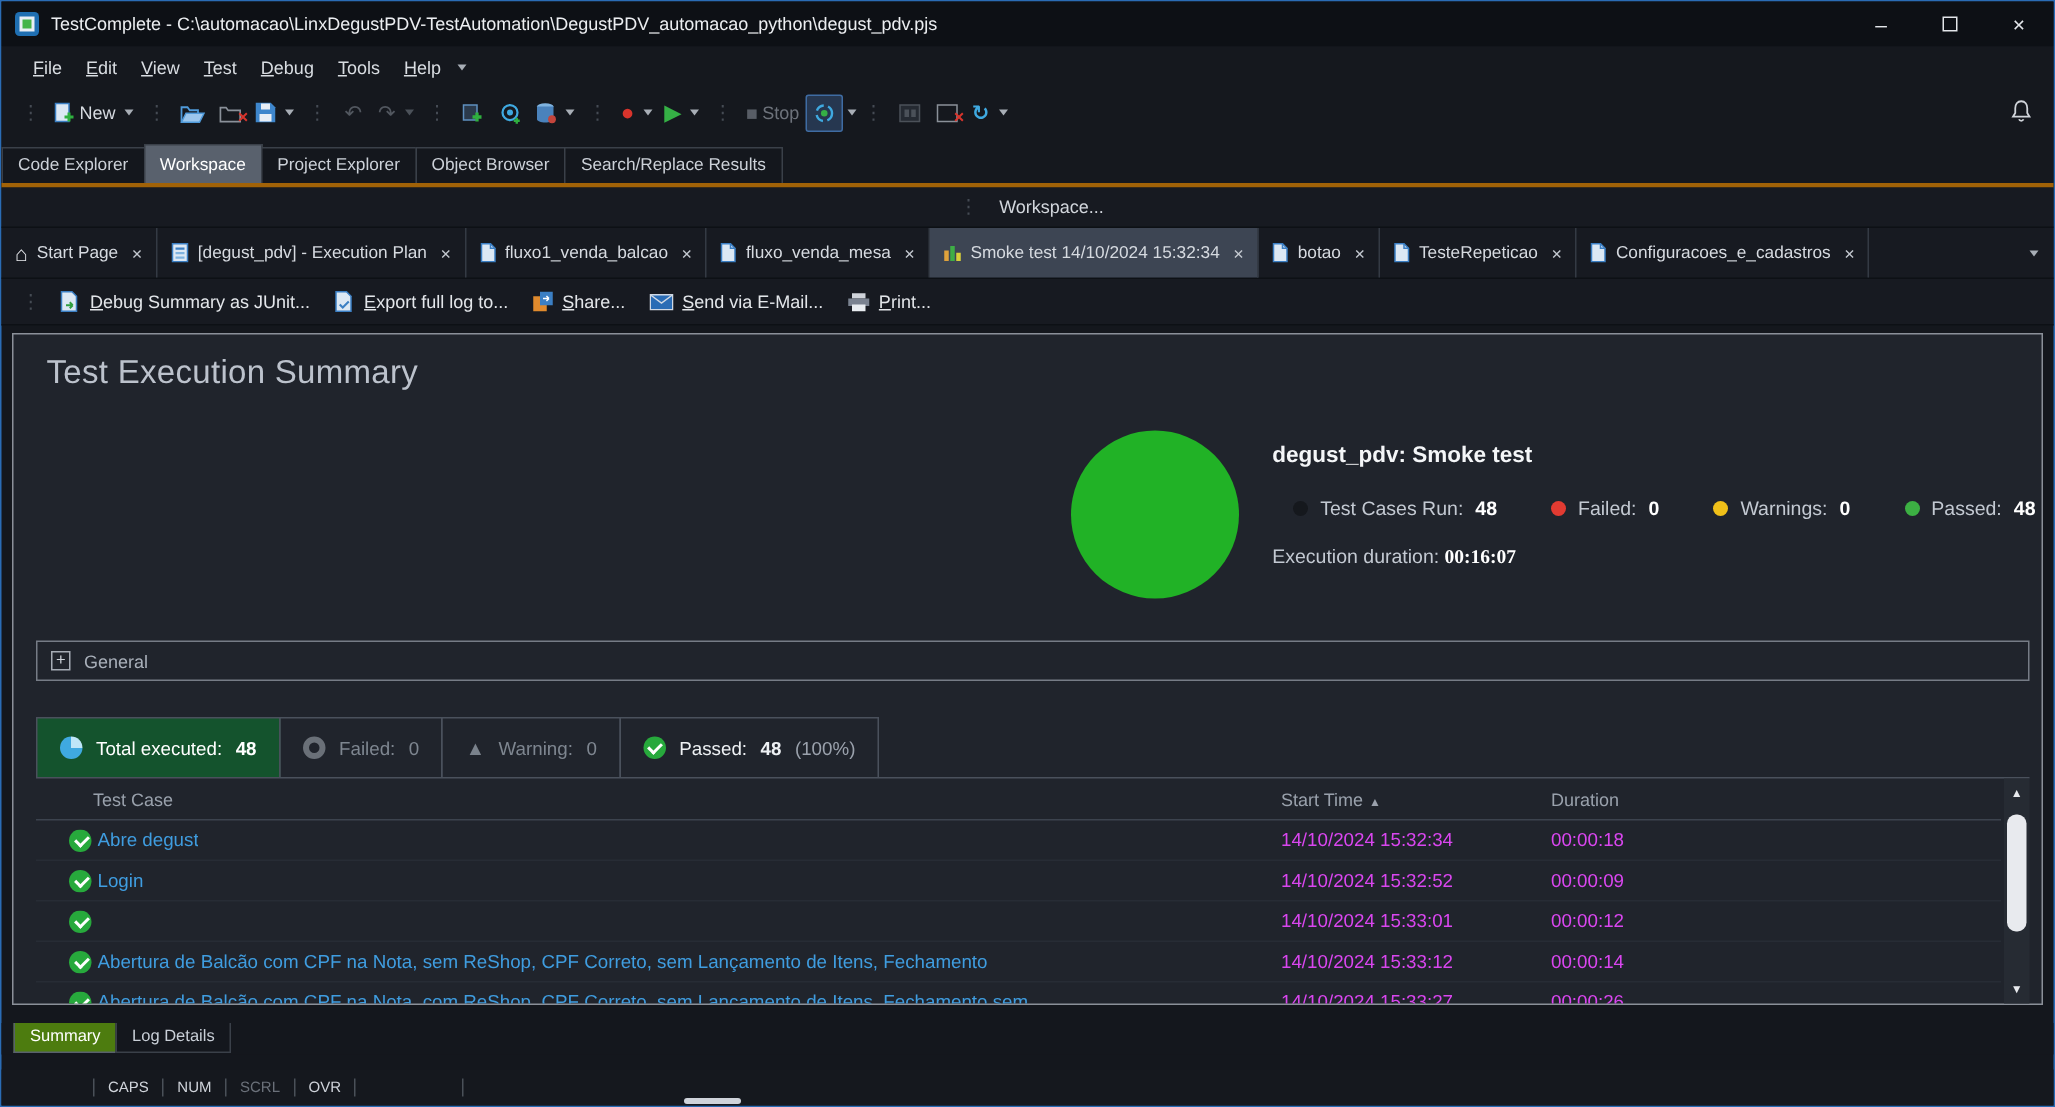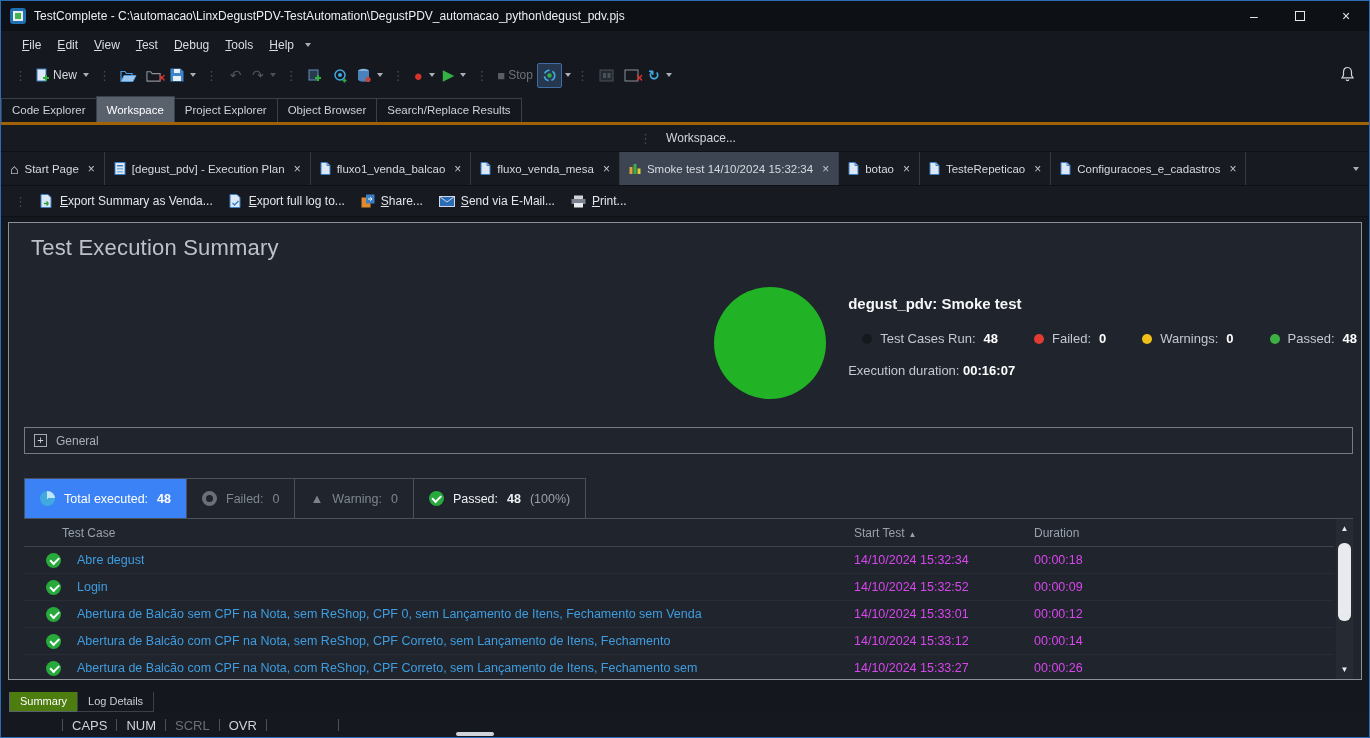--- a/index.html
+++ b/index.html
@@ -66,61 +66,61 @@
   .summary-heading { font-size:22px; font-weight:400; color:#bcc2cc; letter-spacing:.2px; padding-left:7px; }
   .summary-row { display:flex; margin-top:26px; flex:0 0 auto;justify-content:flex-end; }
   .pie { width:112px; height:112px; border-radius:50%; flex:0 0 112px; }
   .summary-info { margin-left:22px; padding-top:8px; }
   .test-name { font-size:15px; font-weight:bold; color:#f4f6f8; }
   .stats-row { display:flex; gap:36px; margin-top:19px; padding-left:14px; align-items:center; }
   .stat { display:flex; align-items:center; gap:8px; font-size:13px; color:#c3c9d2; }
   .stat b { color:#ffffff; }
   .dot { width:10px; height:10px; border-radius:50%; display:inline-block; }
   .duration-row { margin-top:17px; font-size:13px; color:#c3c9d2; }
-  .duration-row b { color:#ffffff; }
+  .duration-row b { color:#ffffff;font-family:Liberation Serif, serif; }
   .general-box { margin-top:28px; margin-right:4px; height:27px; flex:0 0 27px; border:1px solid #767c86; display:flex; align-items:center; padding-left:9px; gap:9px; }
   .expand-icon { width:13px; height:13px; border:1px solid #a6acb5; color:#cfd4db; font-size:11px; line-height:10px; text-align:center; }
   .general-label { color:#a9b0ba; font-size:12px; }
 
   
   .filter-strip { display:flex; margin-top:24px; flex:0 0 auto; border-bottom:1px solid #4a515c; margin-right:4px; }
   .ftab { height:40px; display:flex; align-items:center; gap:9px; padding:0 15px; border:1px solid #4a515c; border-bottom:none; margin-right:-1px; font-size:12.5px; color:#7e8690; background:transparent; }
-  .ftab.active { background:#3b82f6; color:#ffffff; }
+  .ftab.active { background:#14532d; color:#ffffff; }
   .ftab b { font-weight:bold; }
   .ftab.passedtab { color:#eef1f4; }
   .fsuffix { color:#9aa1ac; font-weight:normal; }
   .pie-icon { width:15px; height:15px; border-radius:50%; background:conic-gradient(#bfe6f8 0 90deg, #3fa9e0 90deg 360deg); }
   .fail-icon { width:15px; height:15px; border-radius:50%; border:4px solid #6a7078; }
   .warn-icon { color:#7a828c; font-size:13px; line-height:1; }
   .ok-icon { width:15px; height:15px; border-radius:50%; background:#27a93c; position:relative; flex:0 0 15px; }
   .ok-icon::after { content:""; position:absolute; left:3.5px; top:4px; width:7px; height:3.5px; border-left:2px solid #fff; border-bottom:2px solid #fff; transform:rotate(-45deg); }
 
   
   .results { flex:1; min-height:0; position:relative; padding-right:19px; margin-right:4px; display:flex; flex-direction:column; }
   .thead { display:flex; height:28px; flex:0 0 28px; align-items:center; color:#99a1ac; font-size:12px; border-bottom:1px solid #3c434e; }
   .col-test { flex:1; min-width:0; }
   .col-start { width:180px; flex:0 0 180px; }
   .col-dur { width:300px; flex:0 0 300px; }
   .thead .col-test { padding-left:38px; }
   .sort { font-size:8px; color:#9aa1ac; margin-left:4px; }
   .rows { flex:1; overflow:hidden; }
   .trow { display:flex; align-items:center; height:27px; border-bottom:1px solid #272c35; font-size:12.5px; }
-  .trow .col-test { display:flex; align-items:center; gap:16px; padding-left:22px; overflow:hidden; }
+  .trow .col-test { display:flex; align-items:center; gap:4px; padding-left:22px; overflow:hidden; }
   .tlink { color:#3f9de0; white-space:nowrap; overflow:hidden; text-overflow:ellipsis; text-decoration:none; }
   .cellv { color:#d946ef; }
   .vscroll { position:absolute; right:0; top:0; bottom:0; width:17px; background:#262b33; display:flex; flex-direction:column; align-items:center; }
   .varrow { height:19px; flex:0 0 19px; width:17px; display:flex; align-items:center; justify-content:center; color:#e8eaee; font-size:8px; }
   .vthumb { width:13px; height:78px; background:#e8eaee; border-radius:6px; margin-top:5px; flex:0 0 78px; }
   .vspace { flex:1; }
 
   
   .bottom-tabs { height:21px; flex:0 0 21px; background:#14171d; display:flex; align-items:flex-start; padding-left:8px; }
   .btab { font-size:11px; padding:3px 10px 4px; color:#c9cfd7; background:#14171d; border:1px solid #3a4049; border-top:none; margin-right:-1px; }
   .btab.active { background:#4d7c0f; color:#ffffff; border-color:#59616d; }
-  .statusbar { height:24px; flex:0 0 24px; background:#15181e; display:flex; align-items:center; font-size:13px; color:#cfd3da; padding-left:52px; }
+  .statusbar { height:24px; flex:0 0 24px; background:#15181e; display:flex; align-items:center; font-size:10px; color:#cfd3da; padding-left:52px;margin-top:10px; }
   .sb-sep { width:1px; height:12px; background:#4a5058; margin:0 9px; }
   .sb-sep.far { margin-left:62px; }
   .sb-item.dim { color:#6a7079; }
   .bottom-handle { position:absolute; left:455px; bottom:1px; width:38px; height:4px; background:#cfd3da; border-radius:2px; }
 </style>
 </head>
 <body>
 
 <div class="window">
 
@@ -346,21 +346,21 @@
       </div>
   </div>
 
   <div class="log-toolbar">
     <span class="grip">⋮</span>
     <span class="log-action">
       <svg width="14" height="14" viewBox="0 0 14 14">
           <path d="M1 .5h7l3 3V13.5H1z" fill="#dce8f4" stroke="#3b7fc4"></path>
           <path d="M4 9.5h4.5M8.5 9.5L6.5 7.5M8.5 9.5l-2 2" stroke="#2f9e3f" stroke-width="1.3" fill="none"></path>
         </svg>
-      <span class="lbl">Export Summary as Venda...</span>
+      <span class="lbl">Debug Summary as JUnit...</span>
     </span>
     <span class="log-action">
       <svg width="14" height="14" viewBox="0 0 14 14">
           <path d="M1 .5h7l3 3V13.5H1z" fill="#dce8f4" stroke="#3b7fc4"></path>
           <path d="M3.5 9l2 2 4-4" stroke="#3b7fc4" stroke-width="1.4" fill="none"></path>
         </svg>
       <span class="lbl">Export full log to...</span>
     </span>
     <span class="log-action">
       <svg width="14" height="14" viewBox="0 0 14 14">
@@ -447,21 +447,21 @@
         <span class="ok-icon"></span>
         <span>Passed:</span>
           <b>48</b>
         <span class="fsuffix">(100%)</span>
       </div>
     </div>
 
     <div class="results">
       <div class="thead">
         <div class="col-test">Test Case</div>
-        <div class="col-start"><span>Start Test</span><span class="sort">▲</span></div>
+        <div class="col-start"><span>Start Time</span><span class="sort">▲</span></div>
         <div class="col-dur">Duration</div>
       </div>
       <div class="rows">
         <div class="trow">
           <div class="col-test">
               <span class="ok-icon"></span>
               <a class="tlink">Abre degust</a>
             </div>
           <div class="col-start cellv">14/10/2024 15:32:34</div>
           <div class="col-dur cellv">00:00:18</div>
@@ -470,21 +470,20 @@
           <div class="col-test">
               <span class="ok-icon"></span>
               <a class="tlink">Login</a>
             </div>
           <div class="col-start cellv">14/10/2024 15:32:52</div>
           <div class="col-dur cellv">00:00:09</div>
         </div>
         <div class="trow">
           <div class="col-test">
               <span class="ok-icon"></span>
-              <a class="tlink">Abertura de Balcão sem CPF na Nota, sem ReShop, CPF 0, sem Lançamento de Itens, Fechamento sem Venda</a>
             </div>
           <div class="col-start cellv">14/10/2024 15:33:01</div>
           <div class="col-dur cellv">00:00:12</div>
         </div>
         <div class="trow">
           <div class="col-test">
               <span class="ok-icon"></span>
               <a class="tlink">Abertura de Balcão com CPF na Nota, sem ReShop, CPF Correto, sem Lançamento de Itens, Fechamento</a>
             </div>
           <div class="col-start cellv">14/10/2024 15:33:12</div>

